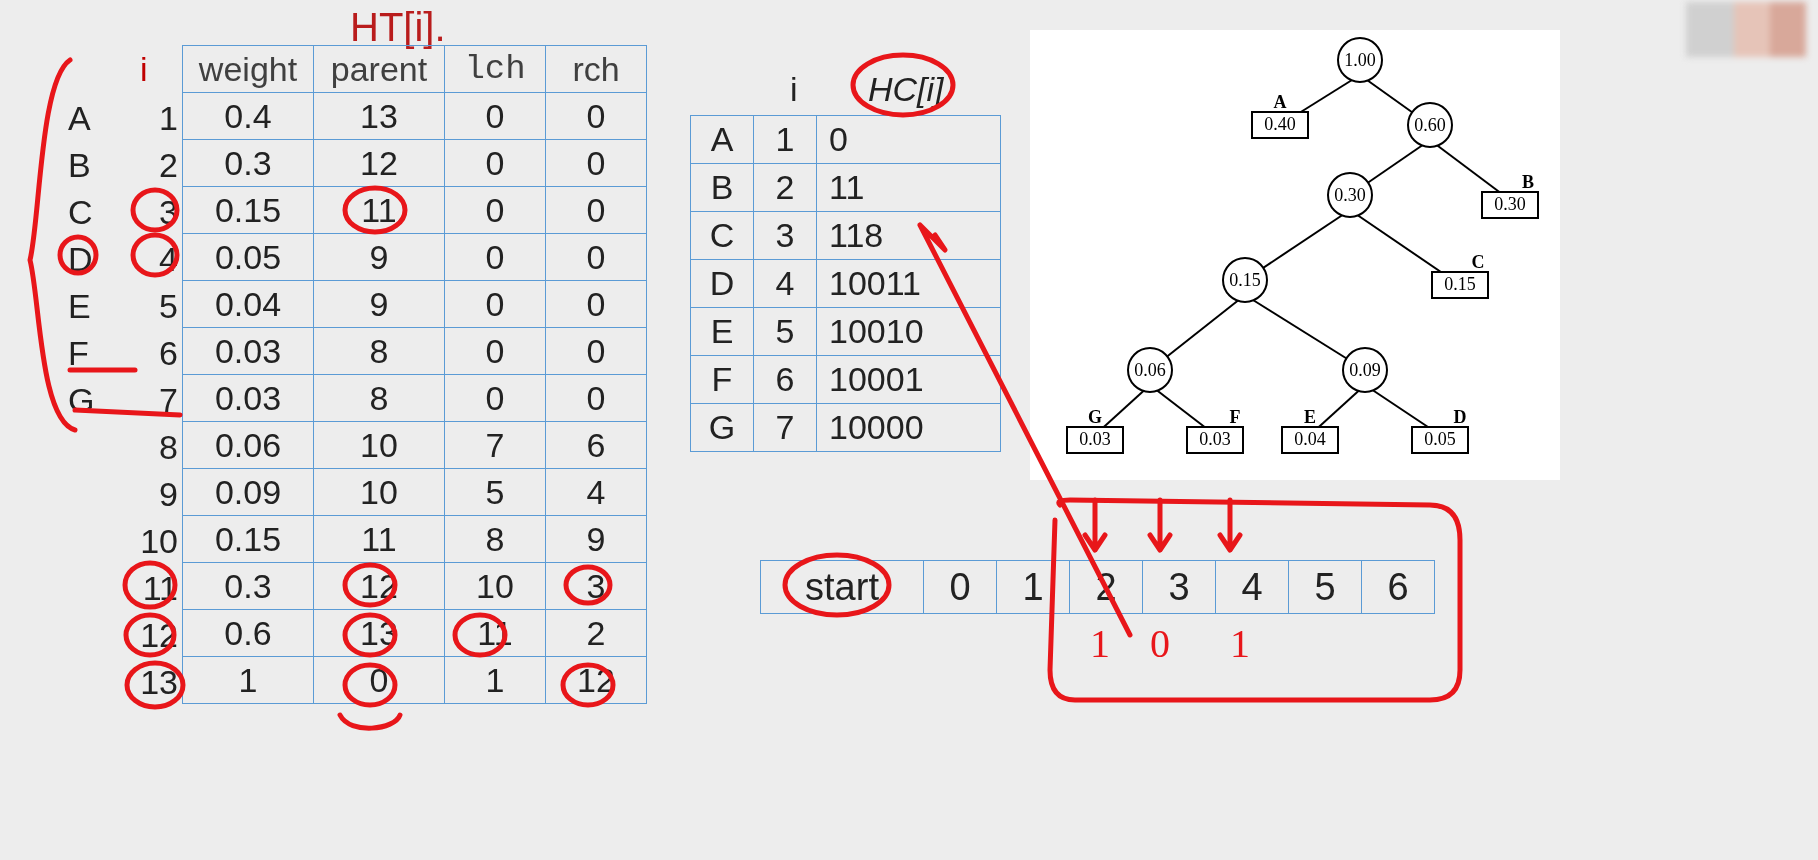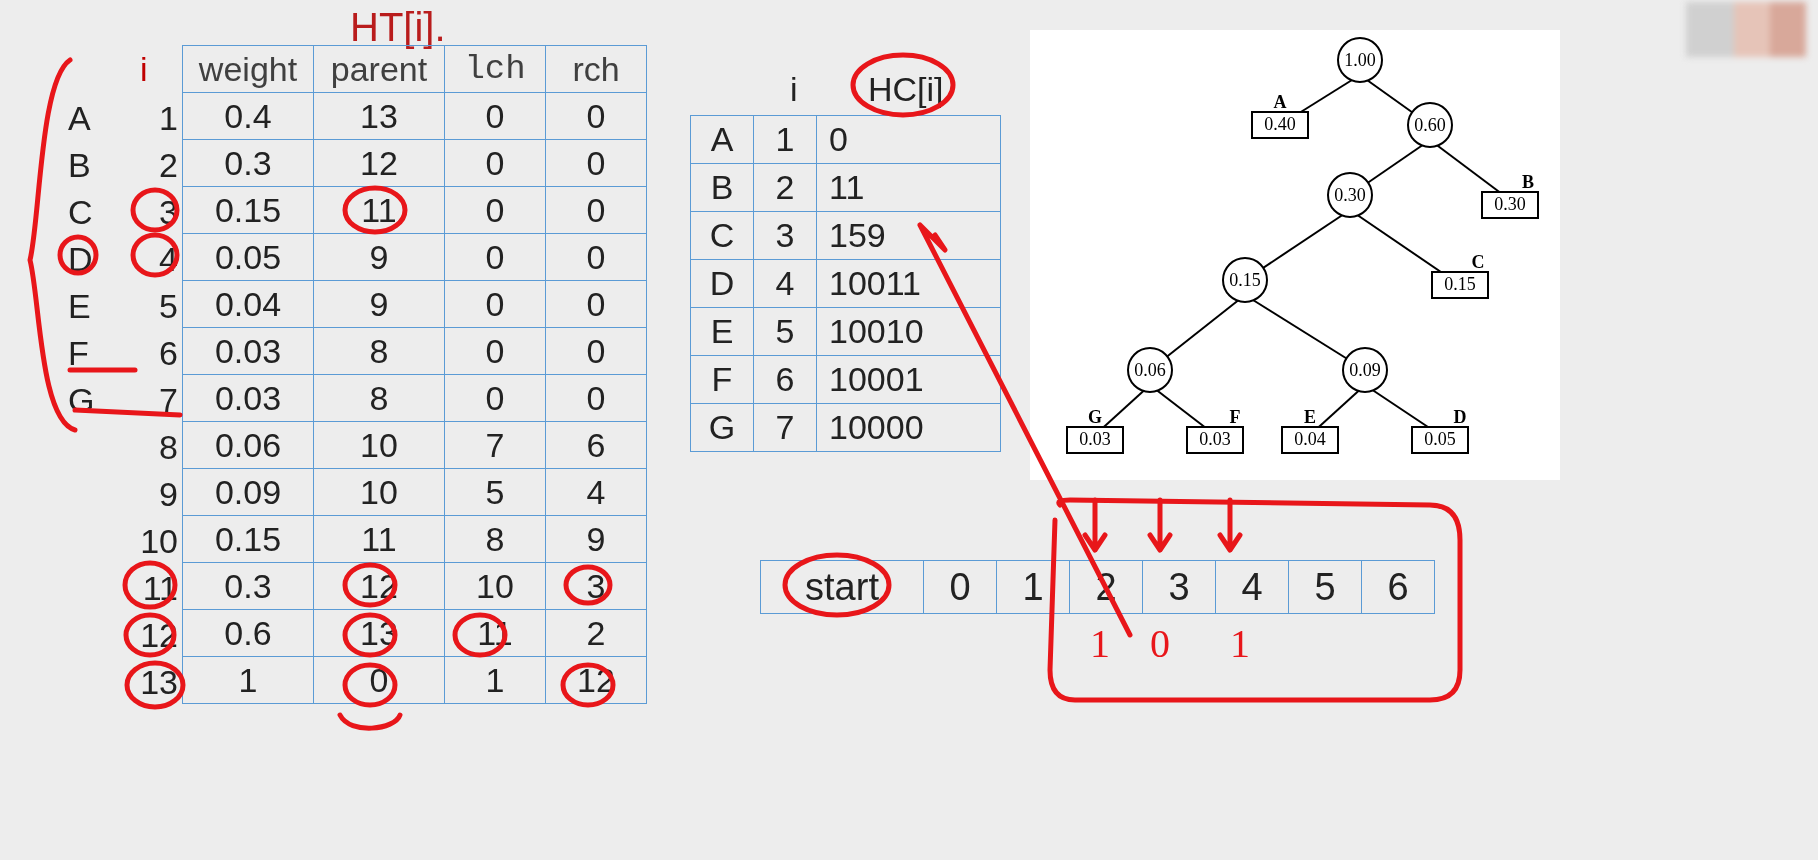--- a/index.html
+++ b/index.html
@@ -14,21 +14,21 @@
   .ht-tbl .c2{width:130px;}
   .ht-tbl .c3{width:100px;font-family:Liberation Mono, monospace;}
   .ht-tbl .c4{width:100px;}
   .ht-tbl tr{height:47px;}
   .lbl-col{position:absolute;left:68px;top:95px;font-size:34px;line-height:47px;text-align:right;width:110px;}
   .lbl-col div{display:flex;justify-content:space-between;}
   .i-head{position:absolute;left:140px;top:50px;font-size:34px;color:#C00000;}
 
   
   .hc-head-i{position:absolute;left:790px;top:70px;font-size:34px;}
-  .hc-head-hc{position:absolute;left:868px;top:70px;font-size:34px;}
+  .hc-head-hc{position:absolute;left:868px;top:70px;font-size:34px;font-style:italic;}
   .hc-tbl{position:absolute;left:690px;top:115px;border-collapse:collapse;}
   .hc-tbl td{border:1.5px solid #5B9BD5;font-size:34px;text-align:center;height:45px;}
   .hc-tbl .c-a{width:60px;}
   .hc-tbl .c-b{width:60px;}
   .hc-tbl .c-c{width:170px;text-align:left;padding-left:12px;}
 
   
   .cd-tbl{position:absolute;left:760px;top:560px;border-collapse:collapse;}
   .cd-tbl td{border:1.5px solid #5B9BD5;font-size:38px;text-align:center;height:50px;}
   .cd-tbl .lab{width:160px;margin-left:40px;}
@@ -206,21 +206,21 @@
           <td class="c-c">0</td>
         </tr>
     <tr>
           <td class="c-a">B</td>
           <td class="c-b">2</td>
           <td class="c-c">11</td>
         </tr>
     <tr>
           <td class="c-a">C</td>
           <td class="c-b">3</td>
-          <td class="c-c">159</td>
+          <td class="c-c">118</td>
         </tr>
     <tr>
           <td class="c-a">D</td>
           <td class="c-b">4</td>
           <td class="c-c">10011</td>
         </tr>
     <tr>
           <td class="c-a">E</td>
           <td class="c-b">5</td>
           <td class="c-c">10010</td>

